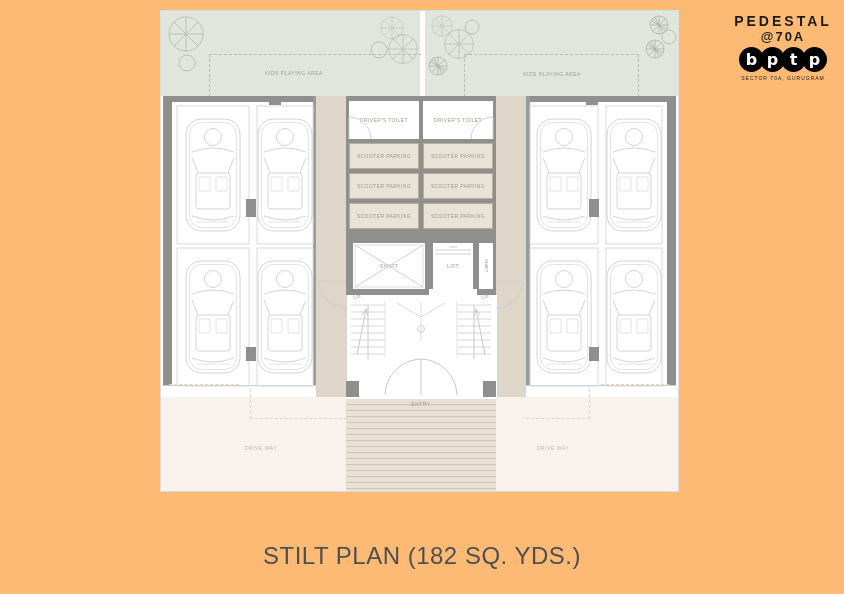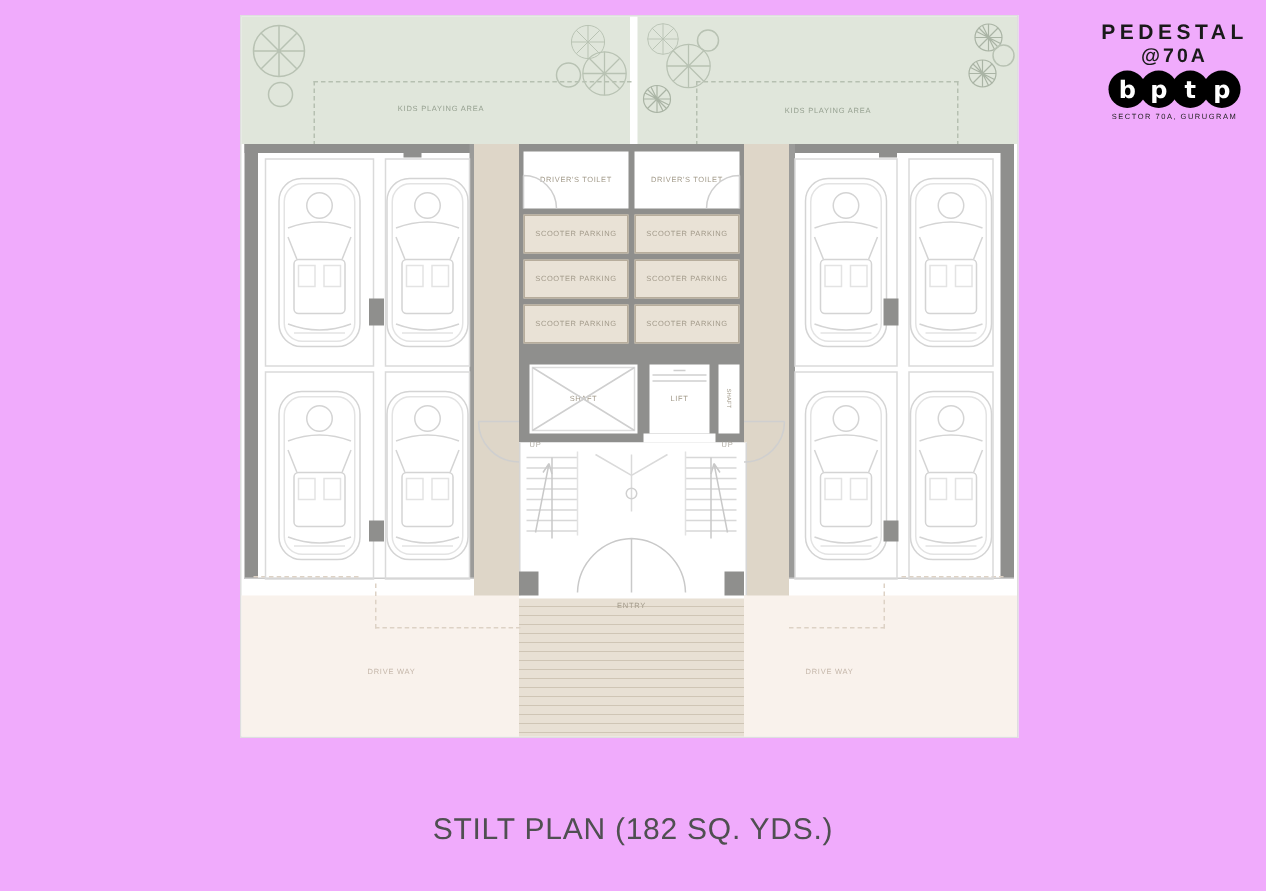--- a/index.html
+++ b/index.html
@@ -1,18 +1,18 @@
 <!DOCTYPE html>
 <html><head>
 <meta charset="utf-8">
 <style>
   html,body{margin:0;padding:0;background:#ffffff;width:844px;height:594px;overflow:hidden;
     font-family:"Liberation Sans",sans-serif;}
   .abs{position:absolute;}
-  .page{position:relative;width:844px;height:594px;background:#f0abfc;}
+  .page{position:relative;width:844px;height:594px;background:#fdba74;}
 
   
   .plan{position:absolute;left:160px;top:10px;width:517px;height:480px;background:#fff;
     border:1px solid #dedede;}
   .green{background:#e0e6db;}
   .corridor{background:#ded6c8;}
   .core{background:#8f8f8d;}
   .room{position:absolute;background:#ffffff;}
   .scooter-cell{position:absolute;background:#e9e2d6;border:1px solid #b7ad9c;
     display:flex;align-items:center;justify-content:center;}
@@ -40,21 +40,21 @@
   .logo-name{font-size:14px;font-weight:bold;letter-spacing:3px;color:#1a1a1a;}
   .logo-sub{font-size:13px;font-weight:bold;letter-spacing:2px;margin-top:0px;color:#1a1a1a;}
   .logo-marks{display:flex;justify-content:center;margin-top:3px;}
   .disc{width:25px;height:25px;border-radius:50%;background:#000;color:#fff;
     display:flex;align-items:center;justify-content:center;
     font-family:"DejaVu Sans",sans-serif;font-weight:bold;font-size:16px;margin:0 -2px;}
   .logo-tag{font-size:5px;letter-spacing:1px;margin-top:3px;color:#222;}
 
   
   .caption{position:absolute;left:0;top:542px;width:844px;text-align:center;
-    font-size:20px;color:#4f4f51;letter-spacing:.5px;}
+    font-size:24px;color:#4f4f51;letter-spacing:.5px;}
 </style>
 </head>
 <body>
 
 <div class="page">
 
   <div class="plan">
 
     <div class="abs green" style="left:0;top:0;width:259px;height:85px;"></div>
     <div class="abs green" style="left:264px;top:0;width:253px;height:85px;"></div>

